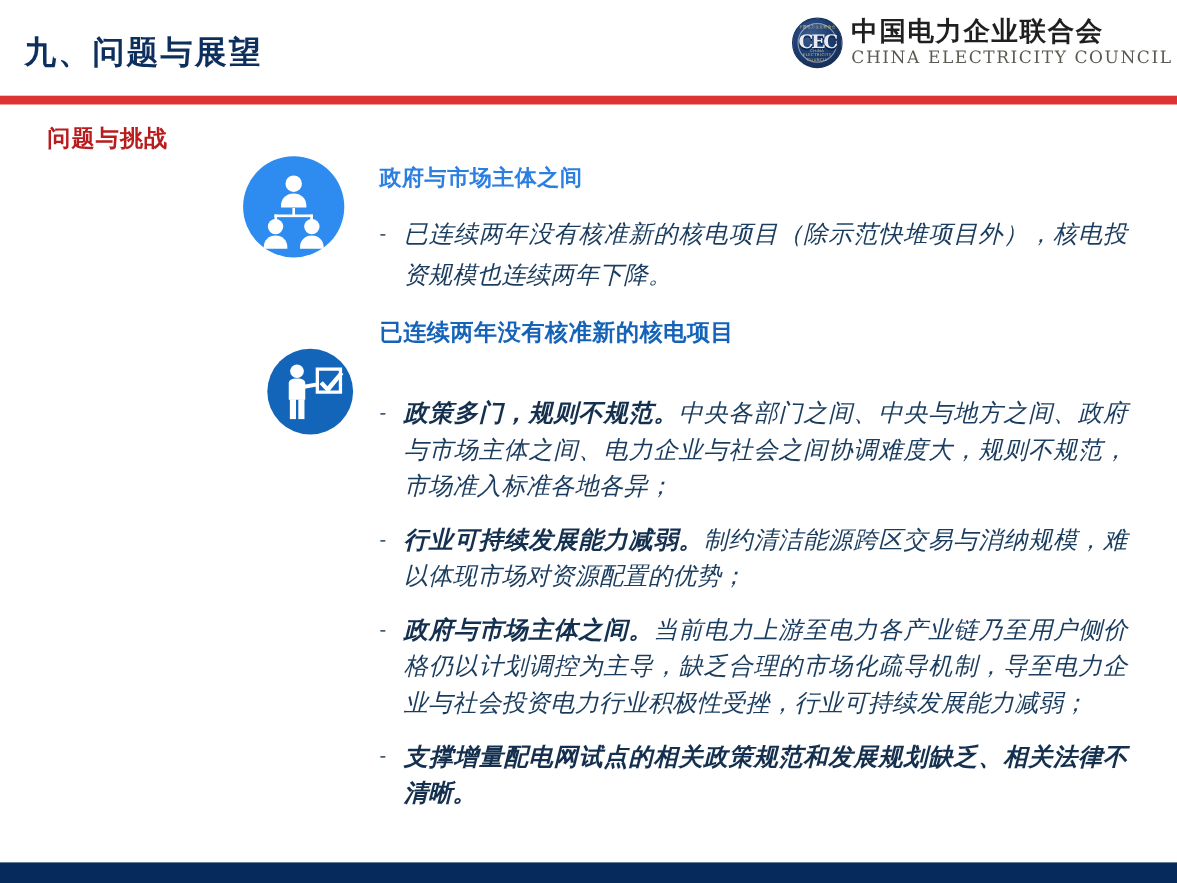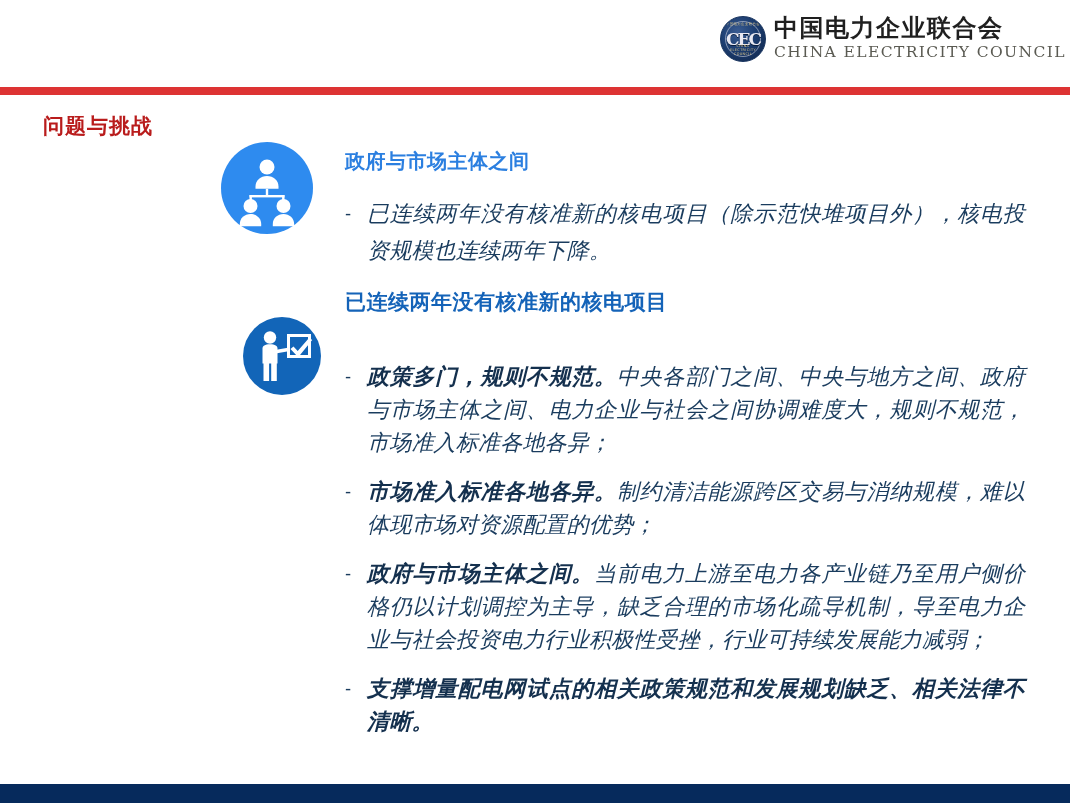--- a/index.html
+++ b/index.html
@@ -204,20 +204,21 @@
     width: 1070px;
     height: 19px;
     background: #062a5c;
   }
 </style>
 </head>
 <body>
 
 <div class="slide">
 
+  <div class="slide-title">九、问题与展望</div>
 
   <div class="brand">
     <div class="brand-seal">
       <div class="seal-arc top">中国电力企业联合会</div>
       <div class="seal-letters">CEC</div>
       <div class="seal-arc bottom">CHINA ELECTRICITY COUNCIL</div>
     </div>
     <div class="brand-text">
       <div class="brand-cn">中国电力企业联合会</div>
       <div class="brand-en">CHINA ELECTRICITY COUNCIL</div>
@@ -283,21 +284,21 @@
     <div class="head-dark">已连续两年没有核准新的核电项目</div>
     <div class="bullets">
 
       <div class="bullet">
         <span class="dash">-</span>
         <span class="btext"><b>政策多门，规则不规范。</b><span>中央各部门之间、中央与地方之间、政府与市场主体之间、电力企业与社会之间协调难度大，规则不规范，市场准入标准各地各异；</span></span>
       </div>
 
       <div class="bullet">
         <span class="dash">-</span>
-        <span class="btext"><b>市场准入标准各地各异。</b><span>制约清洁能源跨区交易与消纳规模，难以体现市场对资源配置的优势；</span></span>
+        <span class="btext"><b>行业可持续发展能力减弱。</b><span>制约清洁能源跨区交易与消纳规模，难以体现市场对资源配置的优势；</span></span>
       </div>
 
       <div class="bullet">
         <span class="dash">-</span>
         <span class="btext"><b>政府与市场主体之间。</b><span>当前电力上游至电力各产业链乃至用户侧价格仍以计划调控为主导，缺乏合理的市场化疏导机制，导至电力企业与社会投资电力行业积极性受挫，行业可持续发展能力减弱；</span></span>
       </div>
 
       <div class="bullet">
         <span class="dash">-</span>
         <span class="btext"><b>支撑增量配电网试点的相关政策规范和发展规划缺乏、相关法律不清晰。</b><span></span></span>

